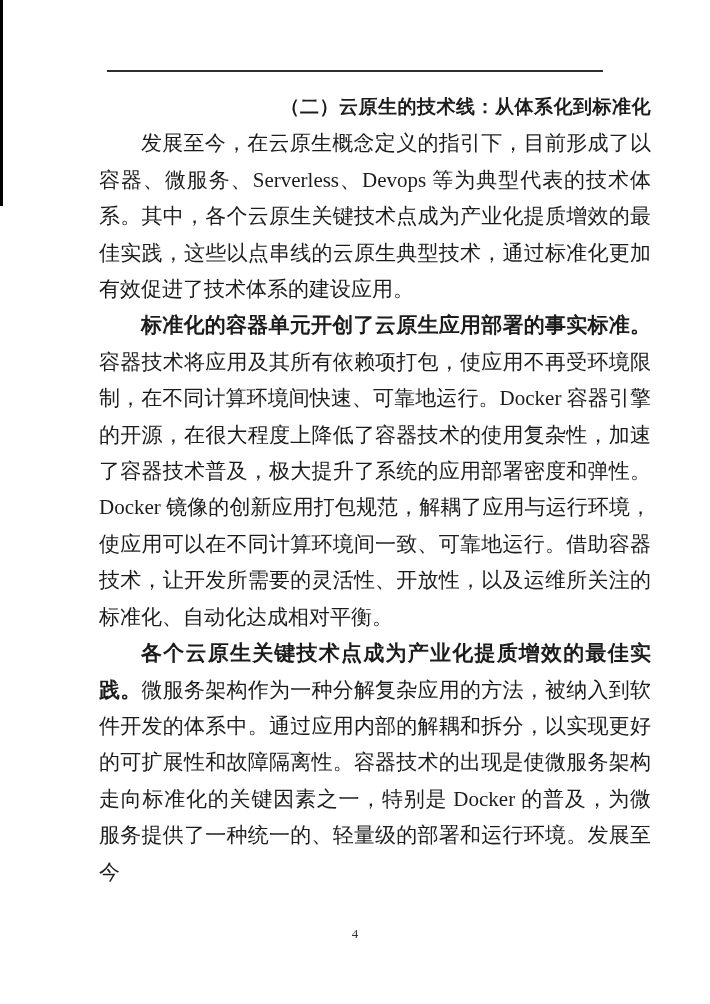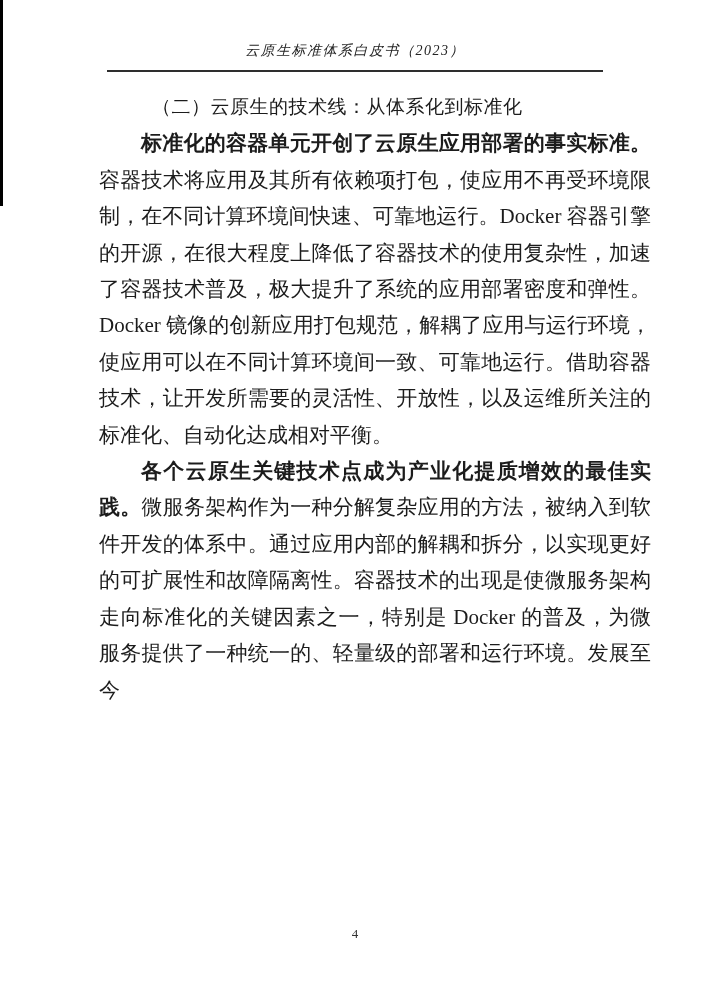--- a/index.html
+++ b/index.html
@@ -47,24 +47,24 @@
     position: absolute;
     top: 89px; left: 99px;
     width: 552px;
     font-size: 21px;
     line-height: 36.4px;
     text-align: justify;
     text-justify: inter-ideograph;
   }
   .section-title {
     font-size: 19px;
-    font-weight: normal;
+    font-weight: bold;
     line-height: 36.4px;
     padding-left: 53px;
-    text-align: left;
+    text-align: right;
     letter-spacing: 0.5px;
     white-space: nowrap;
   }
   .para {
     text-indent: 2em;
   }
   .para .lead {
     font-weight: bold;
   }
   .footer {
@@ -76,30 +76,28 @@
     color: #333333;
   }
 </style>
 </head>
 <body>
 
 <div class="page">
 
   <div class="edge-bar"></div>
 
-  <div class="running-header">
-    <span>云原生标准体系白皮书（2023）</span>
-  </div>
 
   <div class="header-rule"></div>
 
   <div class="content">
 
     <h2 class="section-title">（二）云原生的技术线：从体系化到标准化</h2>
 
+    <p class="para"><span class="lead"></span><span>发展至今，在云原生概念定义的指引下，目前形成了以容器、微服务、Serverless、Devops 等为典型代表的技术体系。其中，各个云原生关键技术点成为产业化提质增效的最佳实践，这些以点串线的云原生典型技术，通过标准化更加有效促进了技术体系的建设应用。</span></p>
 
     <p class="para"><span class="lead">标准化的容器单元开创了云原生应用部署的事实标准。</span><span>容器技术将应用及其所有依赖项打包，使应用不再受环境限制，在不同计算环境间快速、可靠地运行。Docker 容器引擎的开源，在很大程度上降低了容器技术的使用复杂性，加速了容器技术普及，极大提升了系统的应用部署密度和弹性。Docker 镜像的创新应用打包规范，解耦了应用与运行环境，使应用可以在不同计算环境间一致、可靠地运行。借助容器技术，让开发所需要的灵活性、开放性，以及运维所关注的标准化、自动化达成相对平衡。</span></p>
 
     <p class="para"><span class="lead">各个云原生关键技术点成为产业化提质增效的最佳实践。</span><span>微服务架构作为一种分解复杂应用的方法，被纳入到软件开发的体系中。通过应用内部的解耦和拆分，以实现更好的可扩展性和故障隔离性。容器技术的出现是使微服务架构走向标准化的关键因素之一，特别是 Docker 的普及，为微服务提供了一种统一的、轻量级的部署和运行环境。发展至今</span></p>
 
   </div>
 
   <div class="footer">
     <span>4</span>
   </div>

